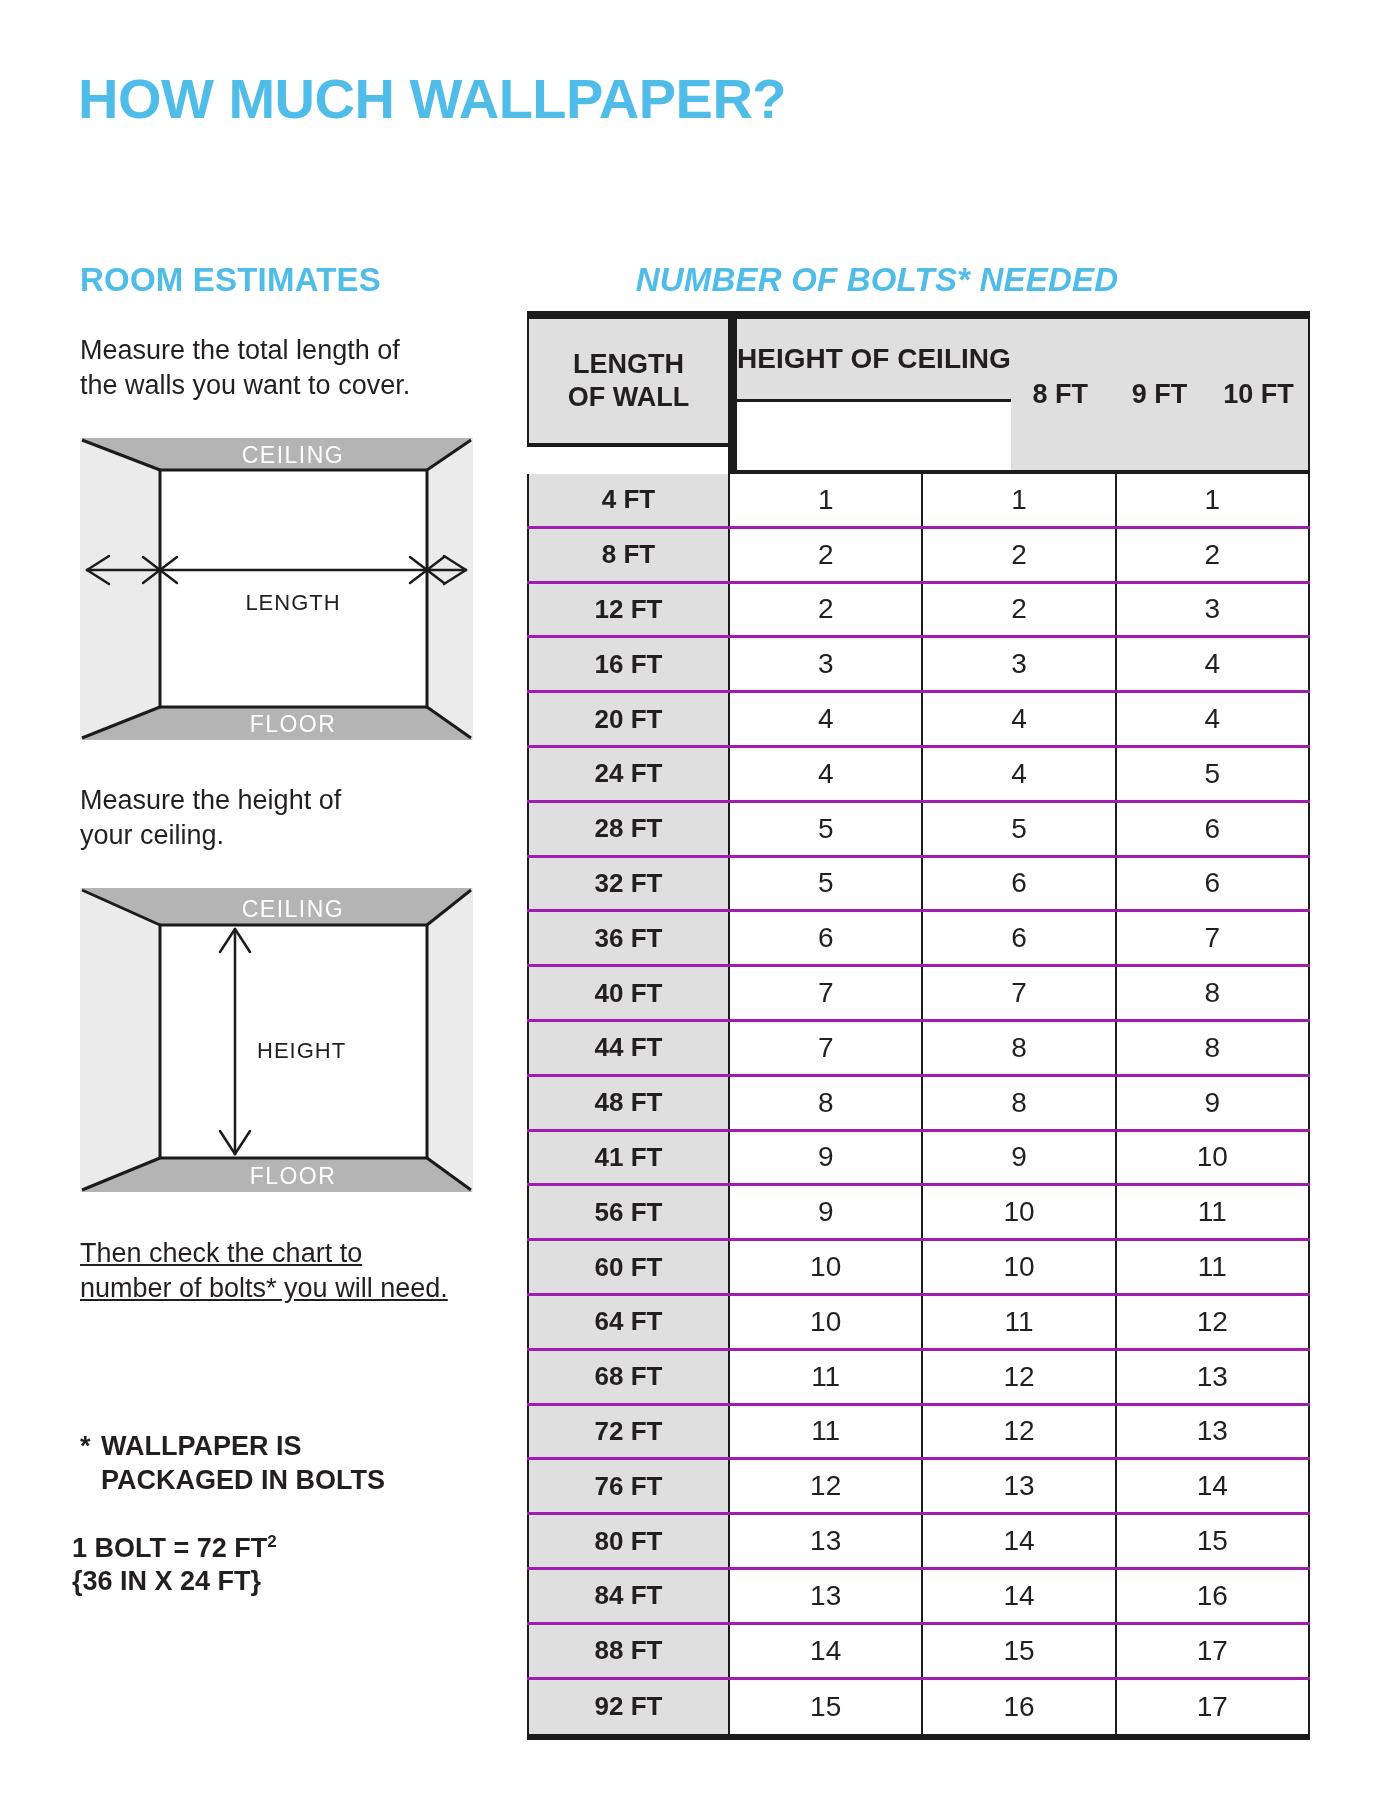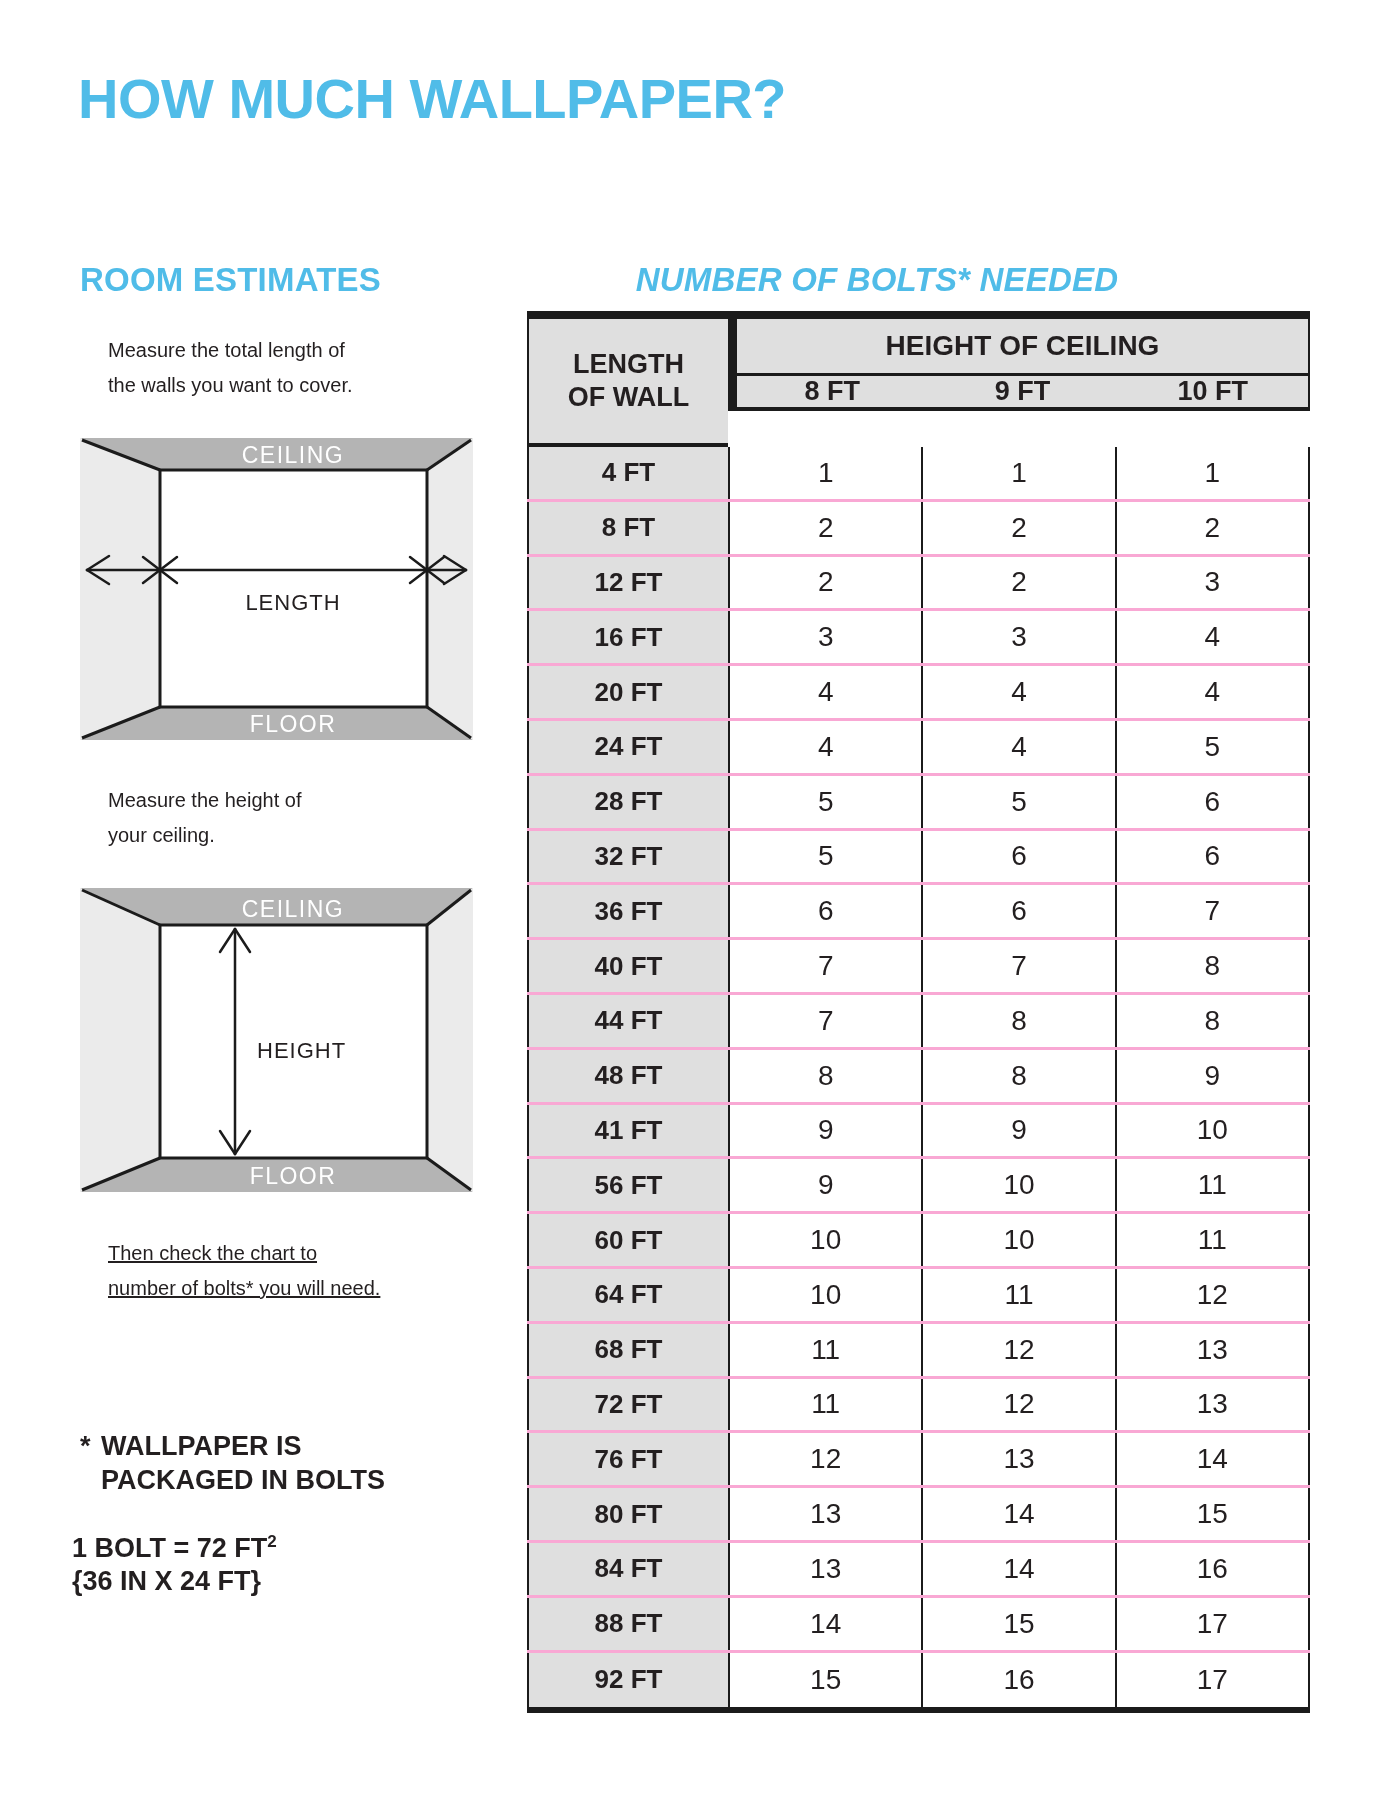--- a/index.html
+++ b/index.html
@@ -6,21 +6,21 @@
   html,body { background:#ffffff; }
   body { width:1391px; height:1800px; font-family:"Liberation Sans", sans-serif; color:#231F20; }
   .page { position:relative; width:1391px; height:1800px; overflow:hidden; background:#fff; }
 
   .page-title { position:absolute; left:78px; top:66px; font-size:56px; font-weight:700; letter-spacing:-0.5px; color:#50BCE8; }
 
   .col-heading { position:absolute; font-size:33px; font-weight:700; color:#50BCE8; letter-spacing:0.2px; }
   .h-room { left:80px; top:261px; }
   .h-bolts { left:527px; top:261px; width:700px; text-align:center;font-style:italic; }
 
-  .para { position:absolute; left:80px; font-size:20px; line-height:35px; color:#231F20;margin-left:28px; }
+  .para { position:absolute; left:80px; font-size:27px; line-height:35px; color:#231F20; }
   .p-step1 { top:333px; }
   .p-step2 { top:783px; }
   .p-step3 { top:1236px;text-decoration:underline; }
 
   .diagram { position:absolute; left:80px; }
   .d-length { top:438px; }
   .d-height { top:888px; }
   svg text { font-family:"Liberation Sans", sans-serif; }
   .svg-room-label { font-size:23px; fill:#ffffff; letter-spacing:1.5px; }
   .svg-measure-label { font-size:22px; fill:#231F20; letter-spacing:1px; }
@@ -29,28 +29,28 @@
   .fn-marker { width:21px; }
   .bolt-info { position:absolute; left:72px; top:1525px; font-size:27px; font-weight:700; line-height:33px; }
   .bolt-info sup { font-size:17px; vertical-align:super; }
 
   .bolt-table { position:absolute; left:527px; top:311px; width:783px;
                 border-top:8px solid #1B1B1B; border-bottom:6px solid #1B1B1B; }
   .thead { display:flex; }
   .th-label { width:201px; background:#DFDFDF; border-left:2px solid #1B1B1B; border-bottom:4px solid #1B1B1B;
               height:128px; display:flex; flex-direction:column; align-items:center; justify-content:center;
               font-weight:700; font-size:27px; line-height:33px; }
-  .th-right { flex:1; display:flex; flex-direction:column; border-left:9px solid #1B1B1B;
-              border-right:2px solid #1B1B1B; border-bottom:4px solid #1B1B1B; height:92px; }
+  .th-right { flex:1; display:flex; flex-direction:row; border-left:9px solid #1B1B1B;
+              border-right:2px solid #1B1B1B; border-bottom:4px solid #1B1B1B; height:155px; }
   .group-head { height:83px; background:#DFDFDF; border-bottom:3px solid #1B1B1B;
                 display:flex; align-items:center; justify-content:center; font-weight:700; font-size:28px; }
   .sub-heads { flex:1; background:#DFDFDF; display:flex; }
   .sub-heads > div { flex:1; display:flex; align-items:center; justify-content:center; font-weight:700; font-size:27px; }
 
-  .trow { display:flex; height:54.8px; border-bottom:3px solid #f9a8d4; }
+  .trow { display:flex; height:54.8px; border-bottom:3px solid #a21caf; }
   .trow:last-child { border-bottom:none; }
   .trow .tlabel { width:201px; background:#DFDFDF; border-left:2px solid #1B1B1B;
                   display:flex; align-items:center; justify-content:center; font-weight:700; font-size:26px; }
   .trow .tval { flex:1; background:#fff; border-left:2px solid #1B1B1B; display:flex; align-items:center;
                 justify-content:center; font-size:28px; }
   .trow .tval:first-of-type { border-left:9px solid #1B1B1B; }
   .trow .tval:last-child { border-right:2px solid #1B1B1B; }
 </style>
 </head>
 <body>

